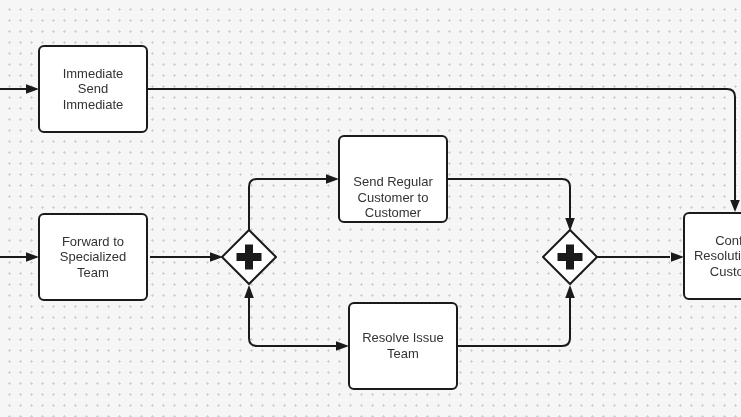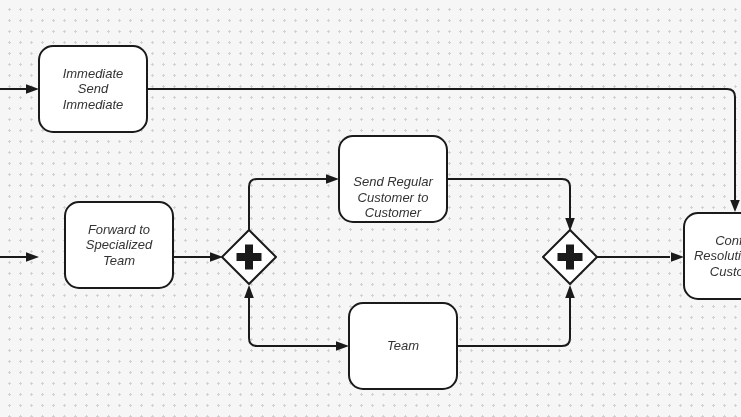--- a/index.html
+++ b/index.html
@@ -38,30 +38,29 @@
     stroke: #1a1a1a;
     stroke-width: 8;
   }
   .task {
     position: absolute;
     width: 110px;
     height: 88px;
     box-sizing: border-box;
     background: #ffffff;
     border: 2px solid #1a1a1a;
-    border-radius: 15px;
+    border-radius: 6px;
     display: flex;
     flex-direction: column;
     align-items: center;
     justify-content: center;
     text-align: center;
     font-size: 13px;
     line-height: 1.2;
     color: #333333;
-    font-style: italic;
   }
   .task .line { display: block; white-space: nowrap; }
 </style>
 </head>
 <body>
 
 <div class="canvas">
 
   <svg class="edge-layer" width="741" height="417" viewBox="0 0 741 417">
 
@@ -121,33 +120,34 @@
       <path class="plus" d="M557.5 257 H582.5 M570 244.5 V269.5"></path>
     </g>
   </svg>
 
   <div class="task" style="left:38px; top:45px;">
     <span class="line">Immediate</span>
     <span class="line">Send</span>
     <span class="line">Immediate</span>
   </div>
 
-  <div class="task" style="left:38px; top:201px;margin-left:26px;">
+  <div class="task" style="left:38px; top:213px;">
     <span class="line">Forward to</span>
     <span class="line">Specialized</span>
     <span class="line">Team</span>
   </div>
 
   <div class="task" style="left:338px; top:135px;justify-content:flex-end;">
     <span class="line">Send Regular</span>
     <span class="line">Customer to</span>
     <span class="line">Customer</span>
   </div>
 
   <div class="task" style="left:348px; top:302px;">
+    <span class="line">Resolve Issue</span>
     <span class="line">Team</span>
   </div>
 
   <div class="task" style="left:683px; top:212px;">
     <span class="line">Confirm</span>
     <span class="line">Resolution with</span>
     <span class="line">Customer</span>
   </div>
 
 </div>

